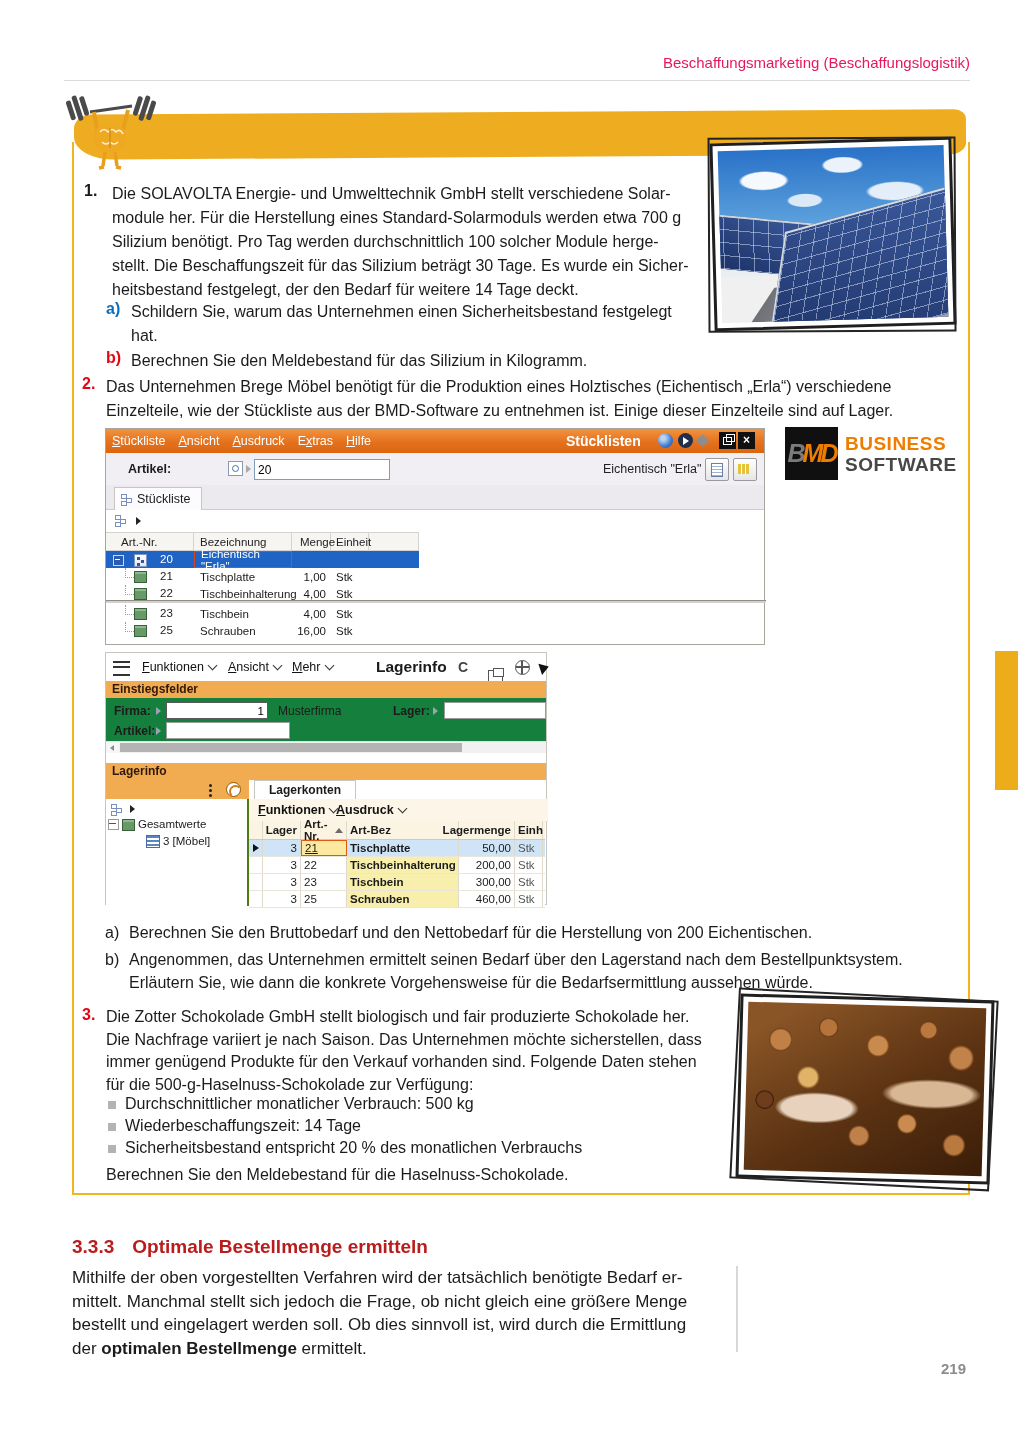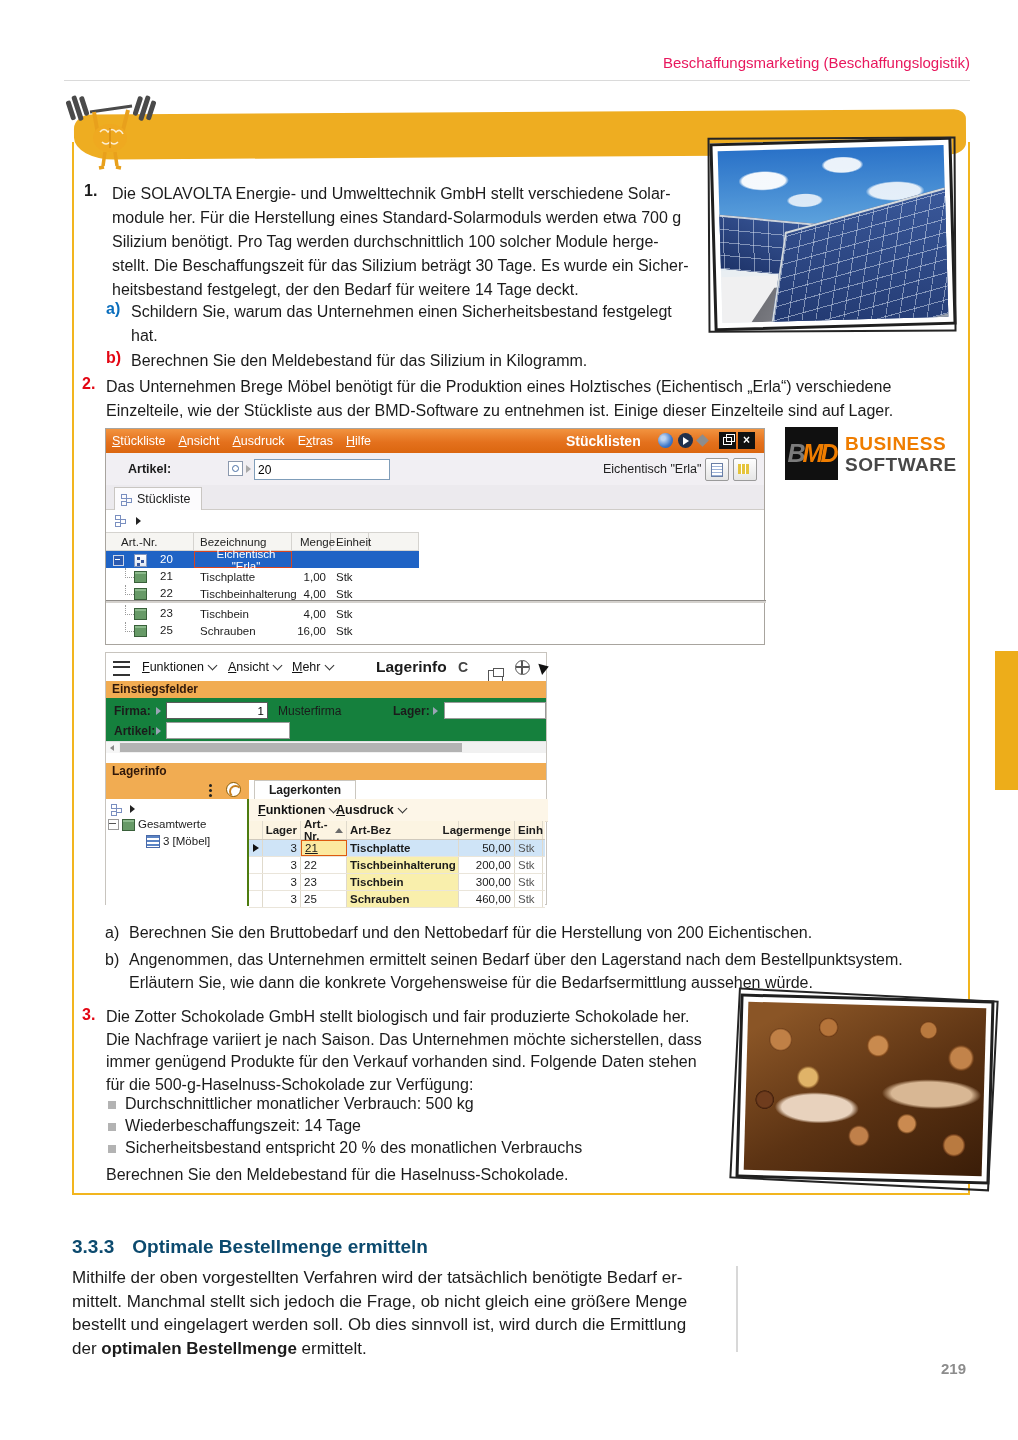--- a/index.html
+++ b/index.html
@@ -120,21 +120,21 @@
   .treeico i{left:0;top:7px;border-color:#7a8fc0;}
   .bmd-toolbar{position:absolute;left:0;top:81px;width:100%;height:22px;background:#fff;}
   .caret-r{width:0;height:0;border-left:5px solid #222;border-top:4px solid transparent;border-bottom:4px solid transparent;}
 
   
   .bmd-table{position:absolute;left:0;top:103px;width:313px;font-size:11.5px;}
   .bhead{display:flex;height:17px;background:#f6f5f2;border-top:1px solid #d5d3cf;border-bottom:1px solid #d5d3cf;
          align-items:center;color:#222;}
   .bhead span{border-right:1px solid #d5d3cf;height:100%;display:flex;align-items:center;box-sizing:border-box;}
   .bc1{width:88px;padding-left:15px;}
-  .bc2{width:98px;padding-left:6px;text-align:center;}
+  .bc2{width:98px;padding-left:6px;}
   .bc3{width:39px;padding-left:8px;}
   .bc4{width:38px;padding-left:5px;}
   .bc5{width:50px;}
   .brow{display:flex;height:17px;align-items:center;background:#fff;}
   .brow .cell{height:100%;display:flex;align-items:center;box-sizing:border-box;}
   .brow .m{justify-content:flex-end;padding-right:5px;}
   .brow.sel{background:#1f63c5;color:#fff;}
   .brow.sel .redcell{border:1px solid #d9441f;}
   .tree-nr{position:relative;width:88px;height:100%;}
   .tree-nr .nrtxt{position:absolute;left:54px;top:2px;}
@@ -217,21 +217,21 @@
   .lrow .ycell{background:#f9efac;font-weight:bold;}
   .lrow .focuscell{background:#fce9a0;border:1px solid #dd5a10;text-decoration:underline;}
   .lrow.sel .lc3{font-weight:bold;}
   .sort-asc{width:0;height:0;border-left:4px solid transparent;border-right:4px solid transparent;border-bottom:5px solid #6b6b6b;margin-left:3px;}
   .rowmark{width:0;height:0;border-left:6px solid #111;border-top:4px solid transparent;border-bottom:4px solid transparent;margin:0 auto;}
   .layers{position:absolute;left:40px;top:1px;width:12px;height:11px;
       background:repeating-linear-gradient(#5b84c4 0 2px,#fff 2px 4px);border:1px solid #4a6aa8;}
   .stk{color:#555;}
 
   
-  .sec-head{left:72px;top:1236px;display:flex;gap:18px;font-size:19px;font-weight:bold;color:#0c4a6e;}
+  .sec-head{left:72px;top:1236px;display:flex;gap:18px;font-size:19px;font-weight:bold;color:#b91c1c;}
   .para{left:72px;top:1266px;width:670px;font-size:17px;line-height:23.5px;}
   .para .pl{white-space:pre-line;}
   .vrule{left:736px;top:1266px;height:86px;border-left:2px solid #d8d8d8;}
 </style>
 </head>
 <body>
 
 <div class="page">
 
   <div class="abs page-header">Beschaffungsmarketing (Beschaffungslogistik)</div>

